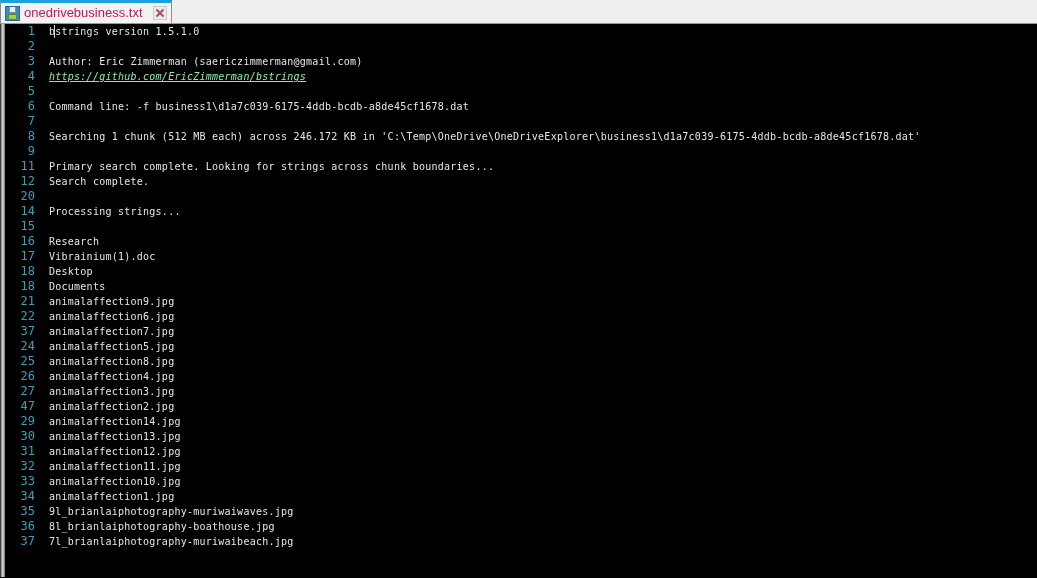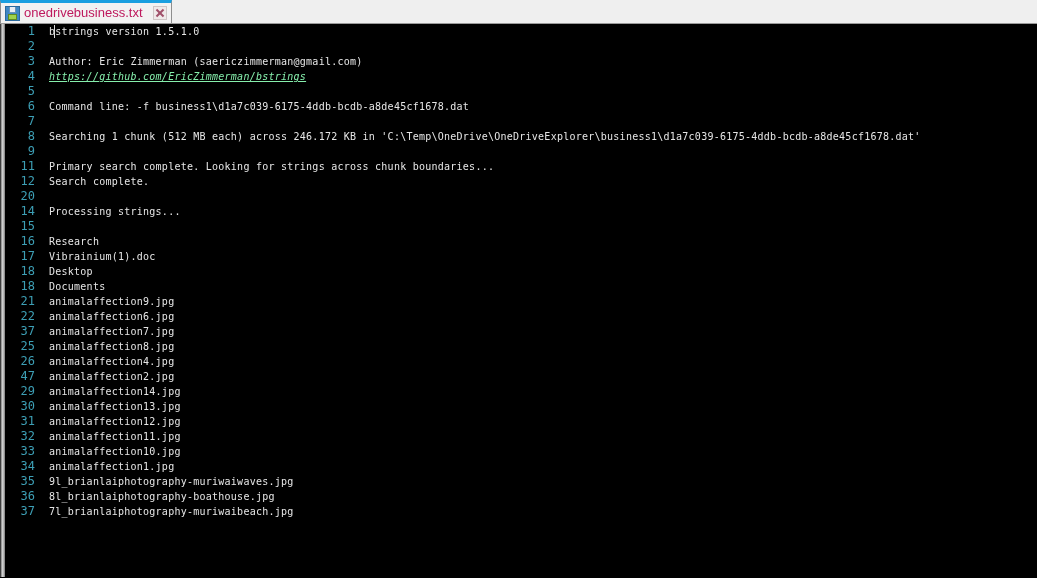--- a/index.html
+++ b/index.html
@@ -187,22 +187,24 @@
         <div class="row"><div class="gutter">20</div><div class="code"></div></div>
         <div class="row"><div class="gutter">14</div><div class="code">Processing strings...</div></div>
         <div class="row"><div class="gutter">15</div><div class="code"></div></div>
         <div class="row"><div class="gutter">16</div><div class="code">Research</div></div>
         <div class="row"><div class="gutter">17</div><div class="code">Vibrainium(1).doc</div></div>
         <div class="row"><div class="gutter">18</div><div class="code">Desktop</div></div>
         <div class="row"><div class="gutter">18</div><div class="code">Documents</div></div>
         <div class="row"><div class="gutter">21</div><div class="code">animalaffection9.jpg</div></div>
         <div class="row"><div class="gutter">22</div><div class="code">animalaffection6.jpg</div></div>
         <div class="row"><div class="gutter">37</div><div class="code">animalaffection7.jpg</div></div>
+        <div class="row"><div class="gutter">24</div><div class="code">animalaffection5.jpg</div></div>
         <div class="row"><div class="gutter">25</div><div class="code">animalaffection8.jpg</div></div>
         <div class="row"><div class="gutter">26</div><div class="code">animalaffection4.jpg</div></div>
+        <div class="row"><div class="gutter">27</div><div class="code">animalaffection3.jpg</div></div>
         <div class="row"><div class="gutter">47</div><div class="code">animalaffection2.jpg</div></div>
         <div class="row"><div class="gutter">29</div><div class="code">animalaffection14.jpg</div></div>
         <div class="row"><div class="gutter">30</div><div class="code">animalaffection13.jpg</div></div>
         <div class="row"><div class="gutter">31</div><div class="code">animalaffection12.jpg</div></div>
         <div class="row"><div class="gutter">32</div><div class="code">animalaffection11.jpg</div></div>
         <div class="row"><div class="gutter">33</div><div class="code">animalaffection10.jpg</div></div>
         <div class="row"><div class="gutter">34</div><div class="code">animalaffection1.jpg</div></div>
         <div class="row"><div class="gutter">35</div><div class="code">9l_brianlaiphotography-muriwaiwaves.jpg</div></div>
         <div class="row"><div class="gutter">36</div><div class="code">8l_brianlaiphotography-boathouse.jpg</div></div>
         <div class="row"><div class="gutter">37</div><div class="code">7l_brianlaiphotography-muriwaibeach.jpg</div></div>

